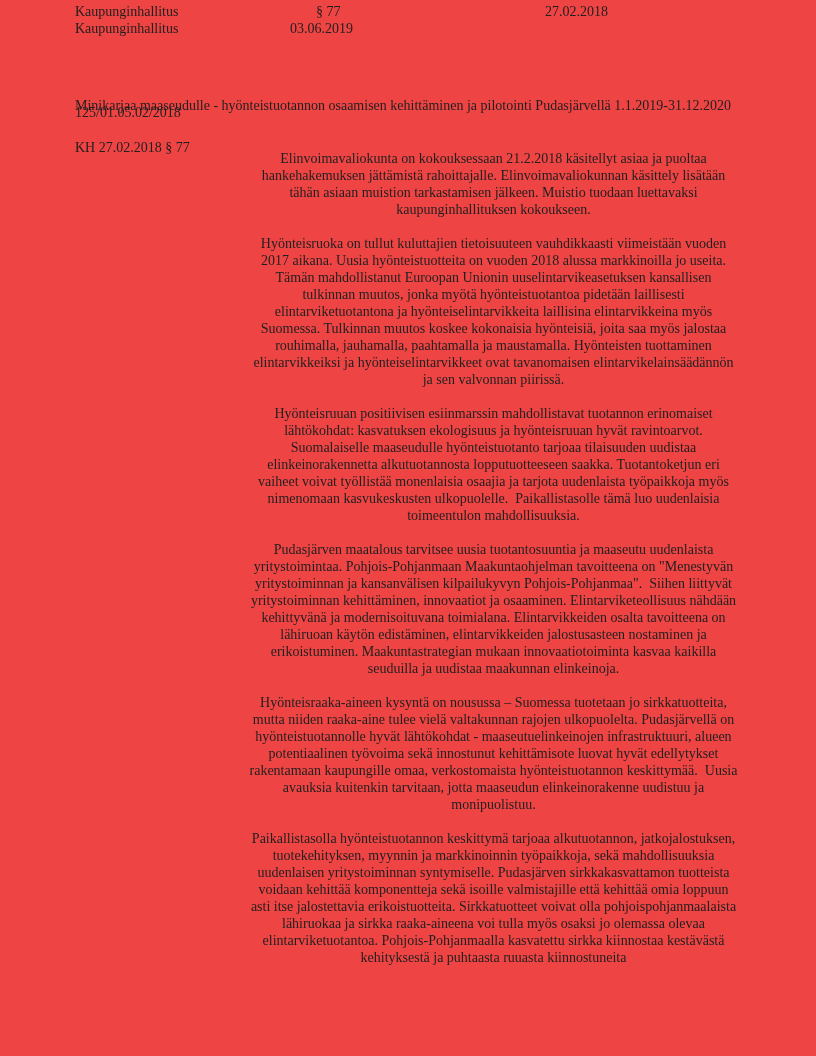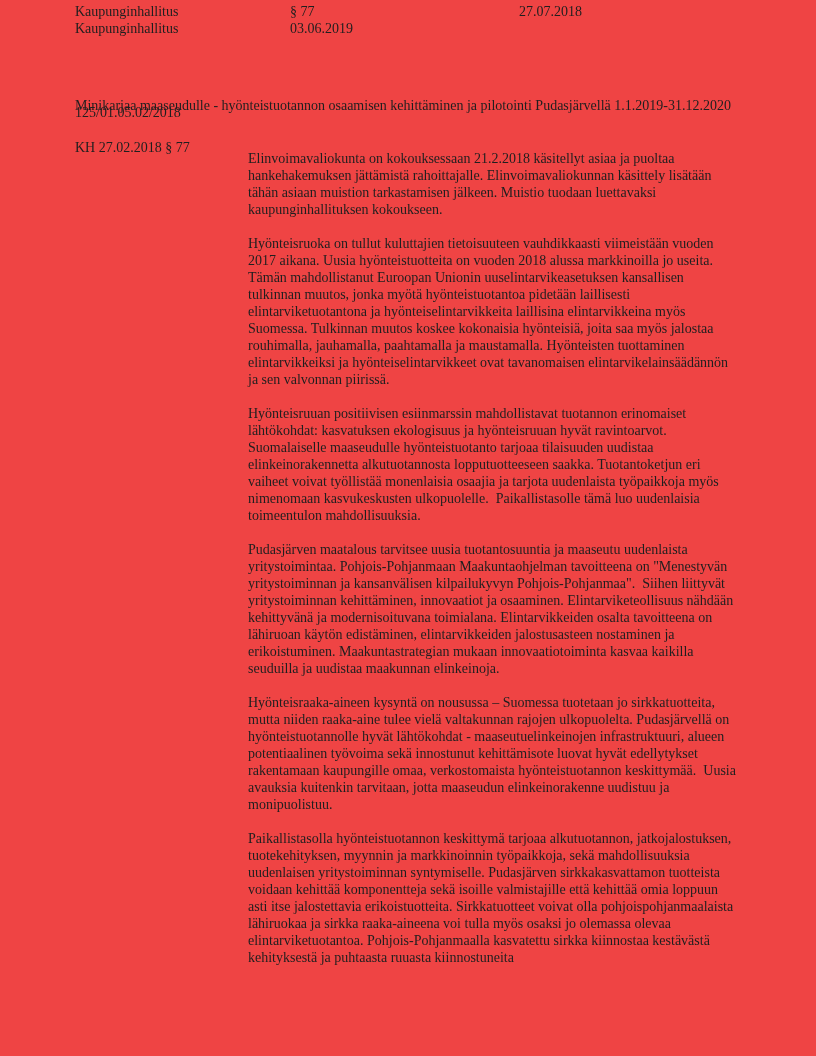--- a/index.html
+++ b/index.html
@@ -20,21 +20,21 @@
   }
   .history {
     position: absolute;
     left: 75px;
     top: 3px;
   }
   .history-row {
     display: flex;
   }
   .history-org   { width: 215px; }
-  .history-sect  { width: 229px; }
+  .history-sect  { width: 229px; margin-left: 26px; }
   .history-date  { }
   .doc-title {
     position: absolute;
     left: 75px;
     top: 56px;
     width: 662px;
     white-space: pre-wrap;
     margin-top: 41px;
   }
   .diary-number {
@@ -50,32 +50,33 @@
   }
   .body-col {
     position: absolute;
     left: 248px;
     top: 150px;
     width: 505px;
   }
   .body-col p {
     margin: 0 14px 17px 0;
     white-space: pre-wrap;
+    text-align: center;
   }
 </style>
 </head>
 <body>
 
 <div class="page">
 
   <div class="history">
     <div class="history-row">
       <span class="history-org">Kaupunginhallitus</span>
       <span class="history-sect">§ 77</span>
-      <span class="history-date">27.07.2018</span>
+      <span class="history-date">27.02.2018</span>
     </div>
     <div class="history-row">
       <span class="history-org">Kaupunginhallitus</span>
       <span class="history-date">03.06.2019</span>
     </div>
   </div>
 
   <div class="doc-title">Minikarjaa maaseudulle - hyönteistuotannon osaamisen kehittäminen ja pilotointi Pudasjärvellä 1.1.2019-31.12.2020</div>
 
   <div class="diary-number">125/01.05.02/2018</div>

